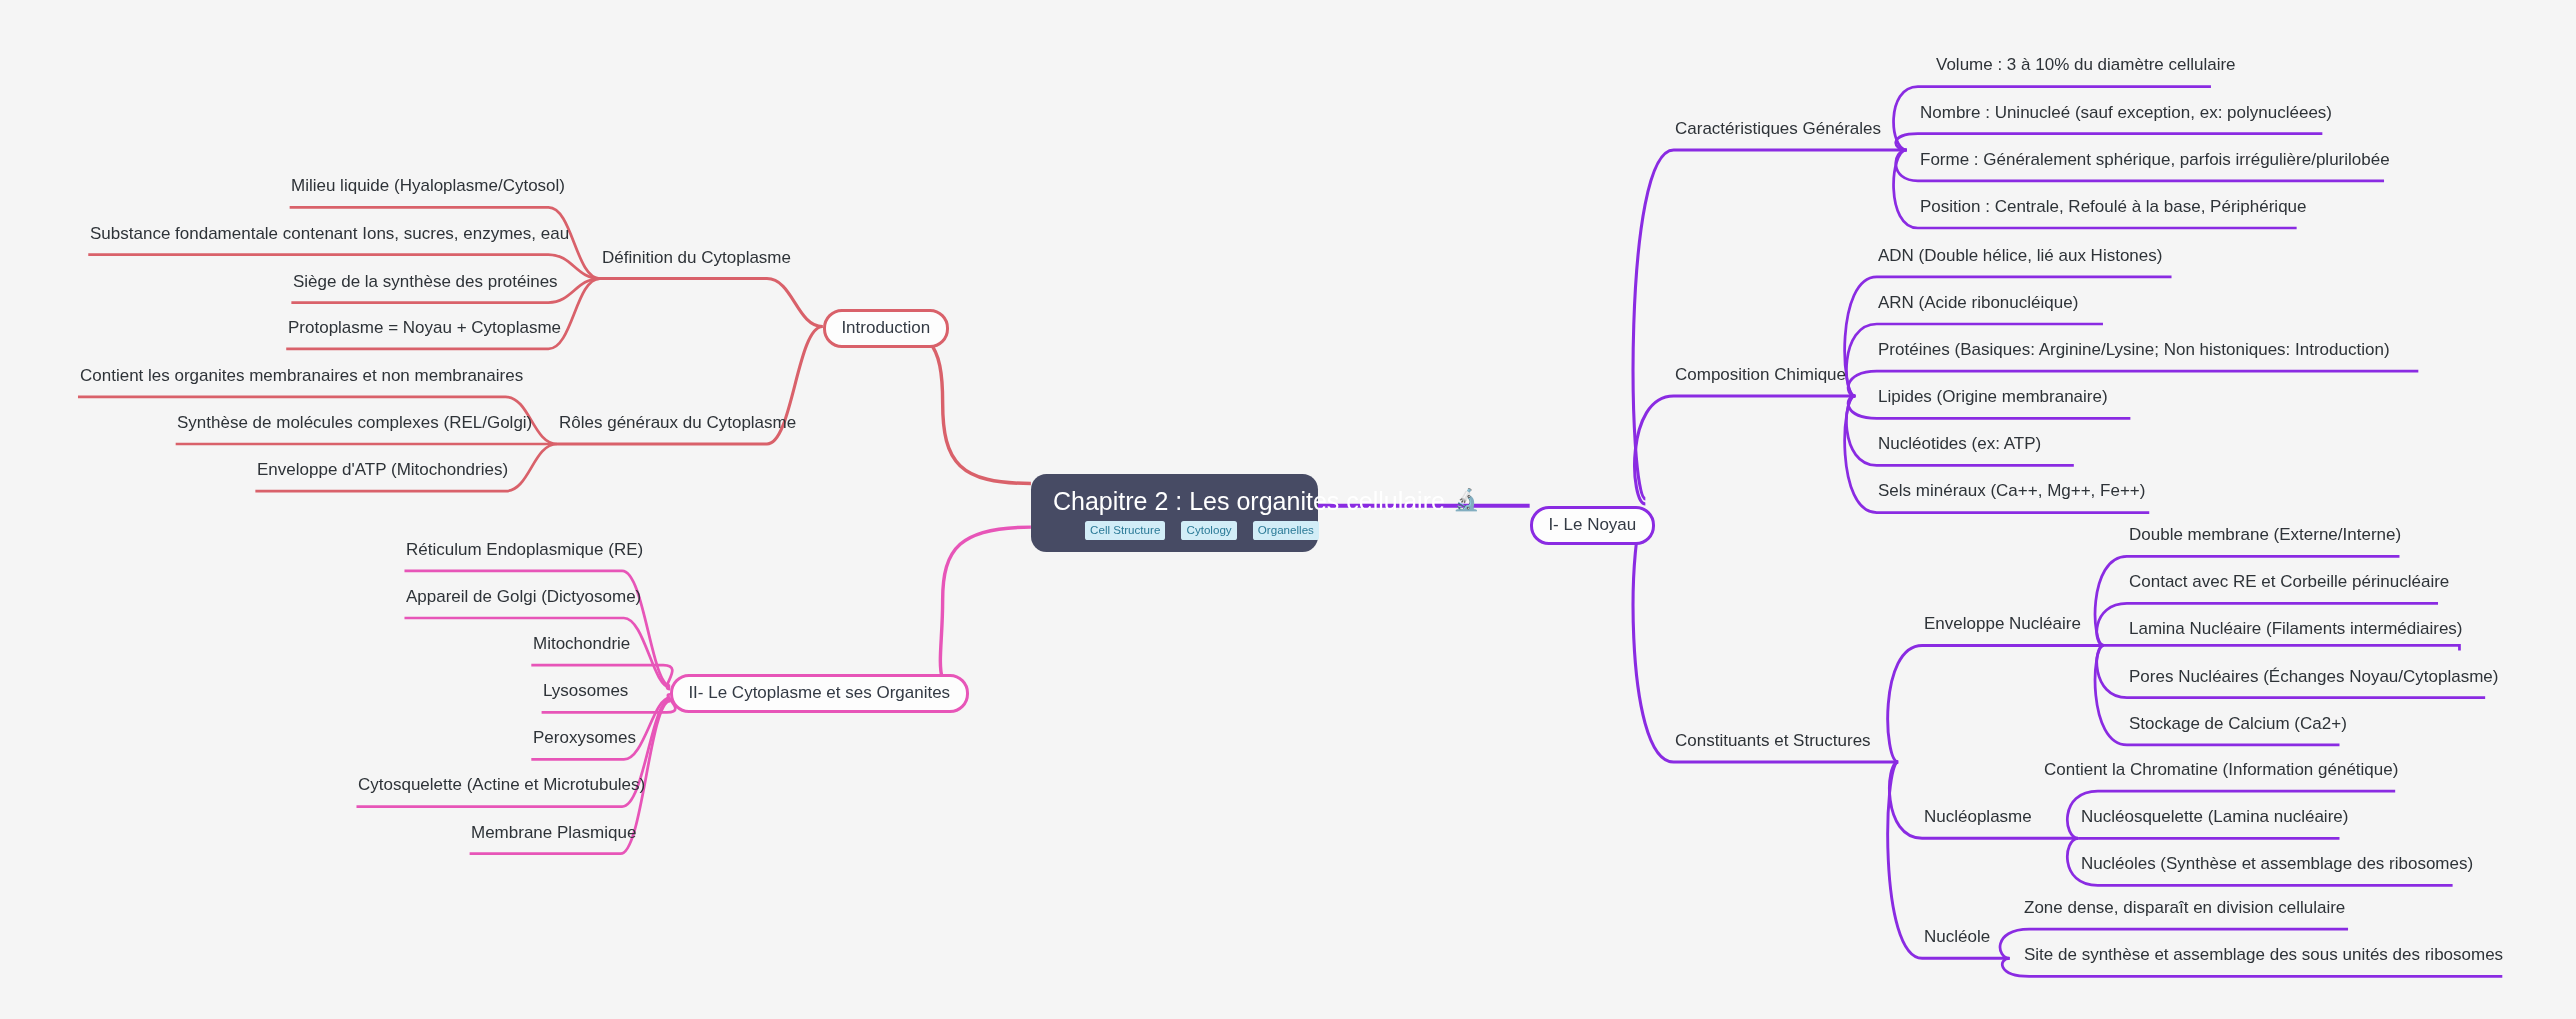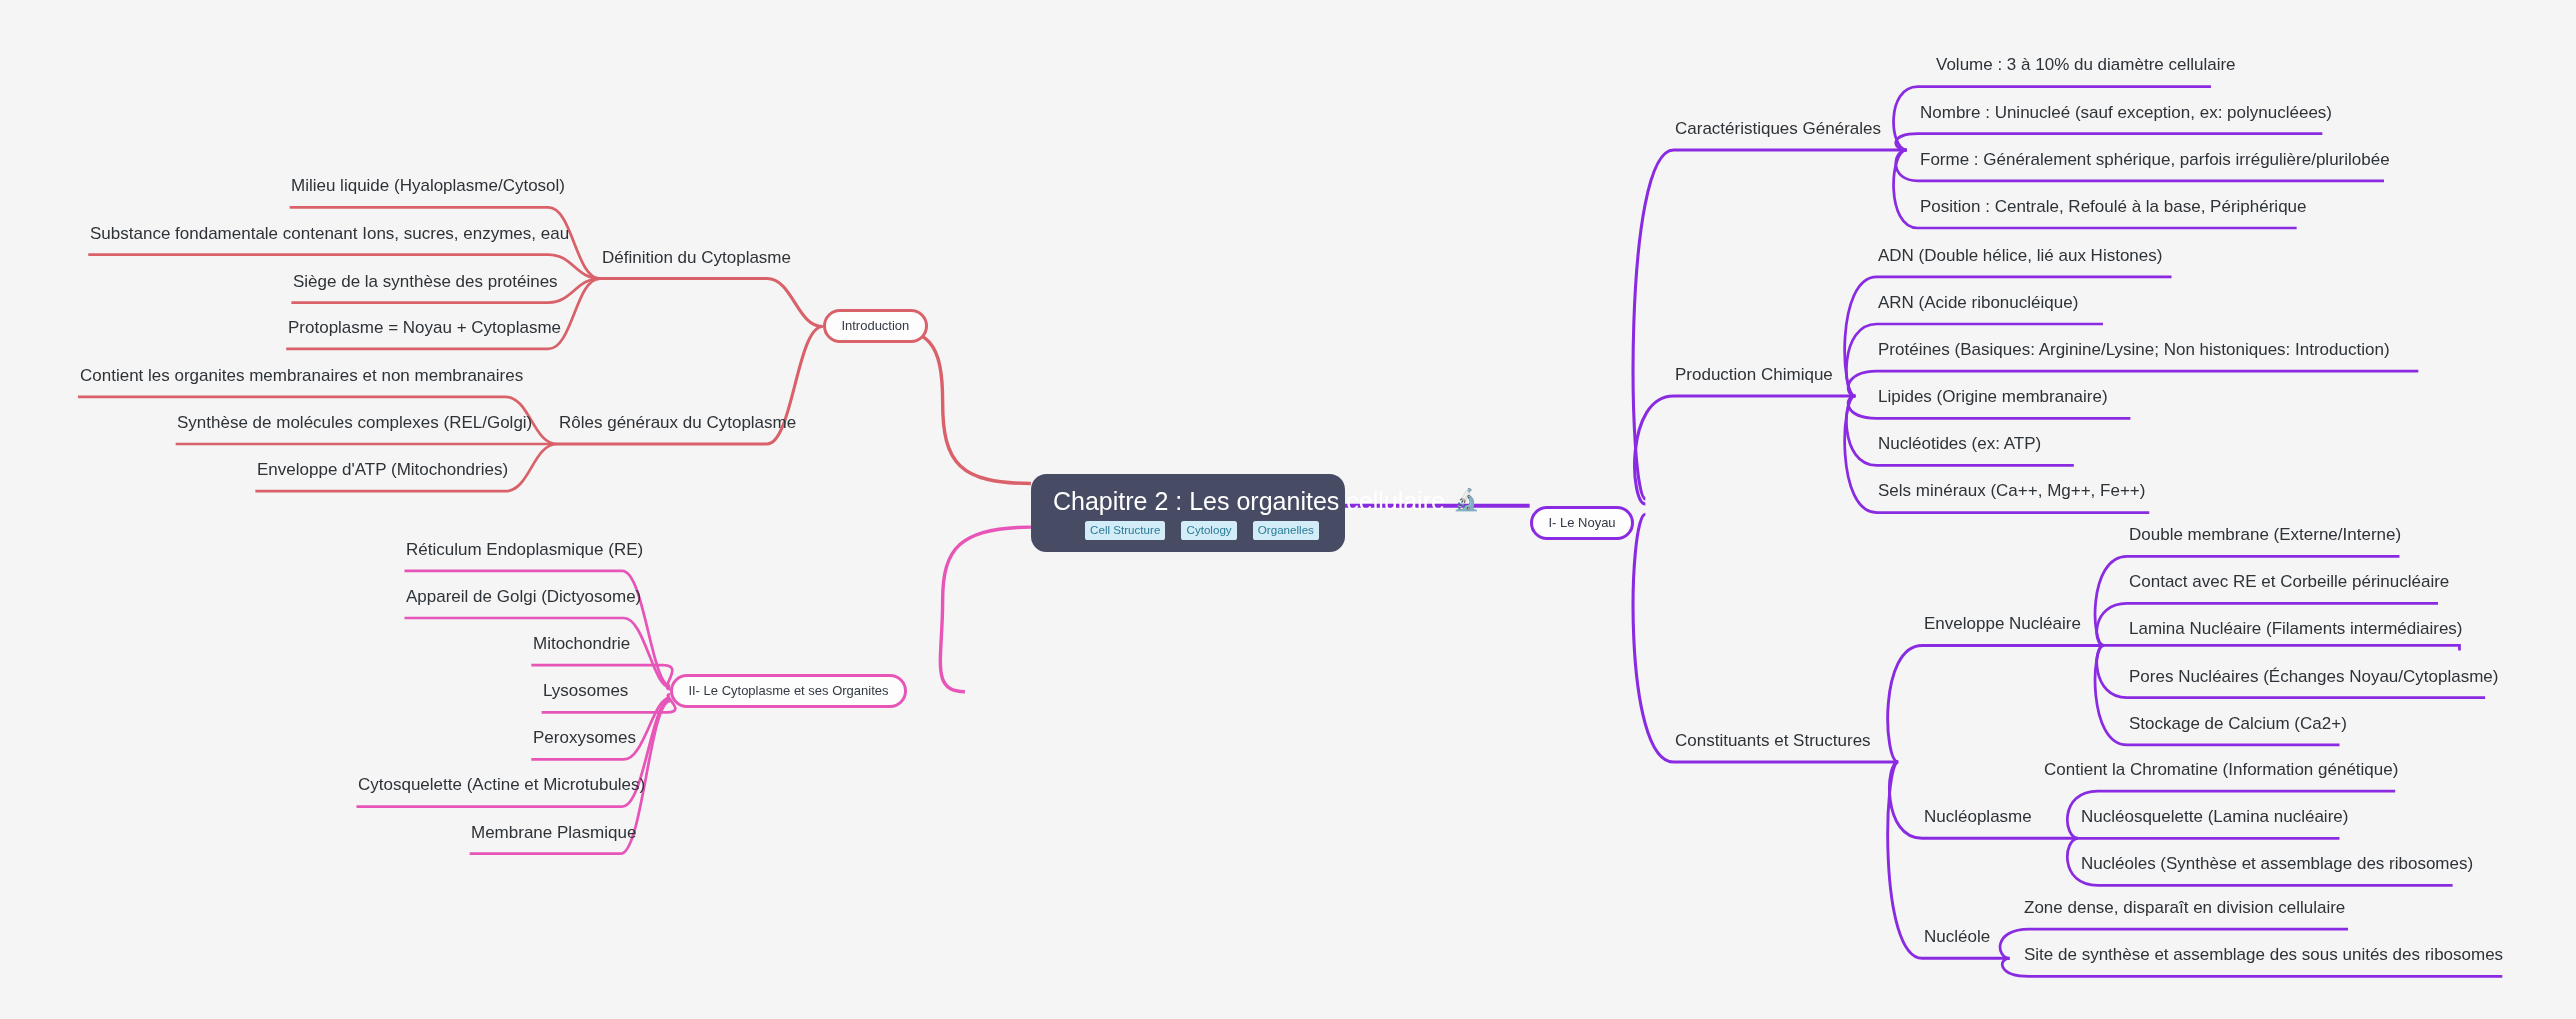--- a/index.html
+++ b/index.html
@@ -33,21 +33,21 @@
   .tag{
     background:#d2edf7;color:#2b7a97;
     font-size:11.6px;line-height:1;
     padding:3.4px 5.1px 4.3px 5.1px;border-radius:2.6px;white-space:nowrap;
   }
 
   
   .pill{
     position:absolute;background:#fdfdfd;
     border:3px solid #7f1d1d;border-radius:19px;
-    font-size:13px;color:#333a44;white-space:nowrap;
+    font-size:17px;color:#333a44;white-space:nowrap;
     padding:6px 15.4px 6.9px 15.4px;box-sizing:border-box;
     display:flex;align-items:center;justify-content:center;
   }
   .pill.red{border-color:#d9616a;}
   .pill.pink{border-color:#e755b8;}
   .pill.purple{border-color:#8a2be2;margin-top:18px;}
 
   
   .lbl{
     position:absolute;white-space:nowrap;
@@ -116,21 +116,21 @@
     <path d="M2455,753 C2440,753 2436,869 2482,869 L2730,869" fill="none" stroke="#8a2be2" stroke-width="3.2"></path>
 
     <path d="M2425,978 C2408,978 2402,923 2448,923 L2795,923" fill="none" stroke="#8a2be2" stroke-width="3.2"></path>
     <path d="M2425,978 L2730,978" fill="none" stroke="#8a2be2" stroke-width="3.2"></path>
     <path d="M2425,978 C2408,978 2402,1033 2448,1033 L2862,1033" fill="none" stroke="#8a2be2" stroke-width="3.2"></path>
 
     <path d="M2345,1118 C2330,1118 2324,1084 2368,1084 L2740,1084" fill="none" stroke="#8a2be2" stroke-width="3.2"></path>
     <path d="M2345,1118 C2332,1118 2330,1139 2368,1139 L2920,1139" fill="none" stroke="#8a2be2" stroke-width="3.2"></path>
   </svg>
 
-  <div class="root" style="left:1031px;top:474px;width:314px;">
+  <div class="root" style="left:1031px;top:474px;width:287px;">
     <div class="root-title">
       <span>Chapitre 2 : Les organites cellulaire</span>
       <span class="microscope">🔬</span>
     </div>
     <div class="root-tags">
       <span class="tag">Cell Structure</span>
       <span class="tag">Cytology</span>
       <span class="tag">Organelles</span>
     </div>
   </div>
@@ -161,21 +161,21 @@
   <div class="lbl" style="left:533px;top:729px;">Peroxysomes</div>
   <div class="lbl" style="left:358px;top:776px;">Cytosquelette (Actine et Microtubules)</div>
   <div class="lbl" style="left:471px;top:824px;">Membrane Plasmique</div>
 
   <div class="lbl" style="left:1675px;top:120px;">Caractéristiques Générales</div>
   <div class="lbl" style="left:1920px;top:56px;margin-left:16px;">Volume : 3 à 10% du diamètre cellulaire</div>
   <div class="lbl" style="left:1920px;top:104px;">Nombre : Uninucleé (sauf exception, ex: polynucléees)</div>
   <div class="lbl" style="left:1920px;top:151px;">Forme : Généralement sphérique, parfois irrégulière/plurilobée</div>
   <div class="lbl" style="left:1920px;top:198px;">Position : Centrale, Refoulé à la base, Périphérique</div>
 
-  <div class="lbl" style="left:1675px;top:366px;">Production Chimique</div>
+  <div class="lbl" style="left:1675px;top:366px;">Composition Chimique</div>
   <div class="lbl" style="left:1878px;top:247px;">ADN (Double hélice, lié aux Histones)</div>
   <div class="lbl" style="left:1878px;top:294px;">ARN (Acide ribonucléique)</div>
   <div class="lbl" style="left:1878px;top:341px;">Protéines (Basiques: Arginine/Lysine; Non histoniques: Introduction)</div>
   <div class="lbl" style="left:1878px;top:388px;">Lipides (Origine membranaire)</div>
   <div class="lbl" style="left:1878px;top:435px;">Nucléotides (ex: ATP)</div>
   <div class="lbl" style="left:1878px;top:482px;">Sels minéraux (Ca++, Mg++, Fe++)</div>
 
   <div class="lbl" style="left:1675px;top:732px;">Constituants et Structures</div>
 
   <div class="lbl" style="left:1924px;top:615px;">Enveloppe Nucléaire</div>

